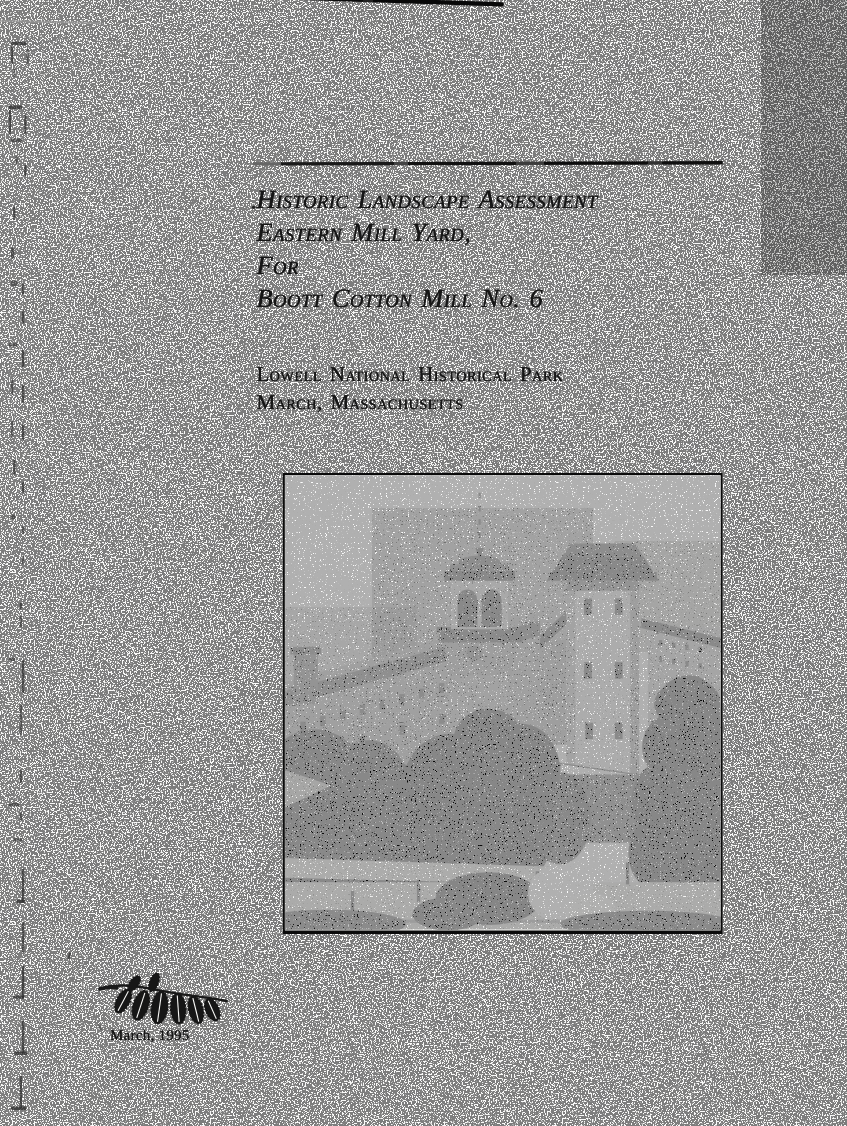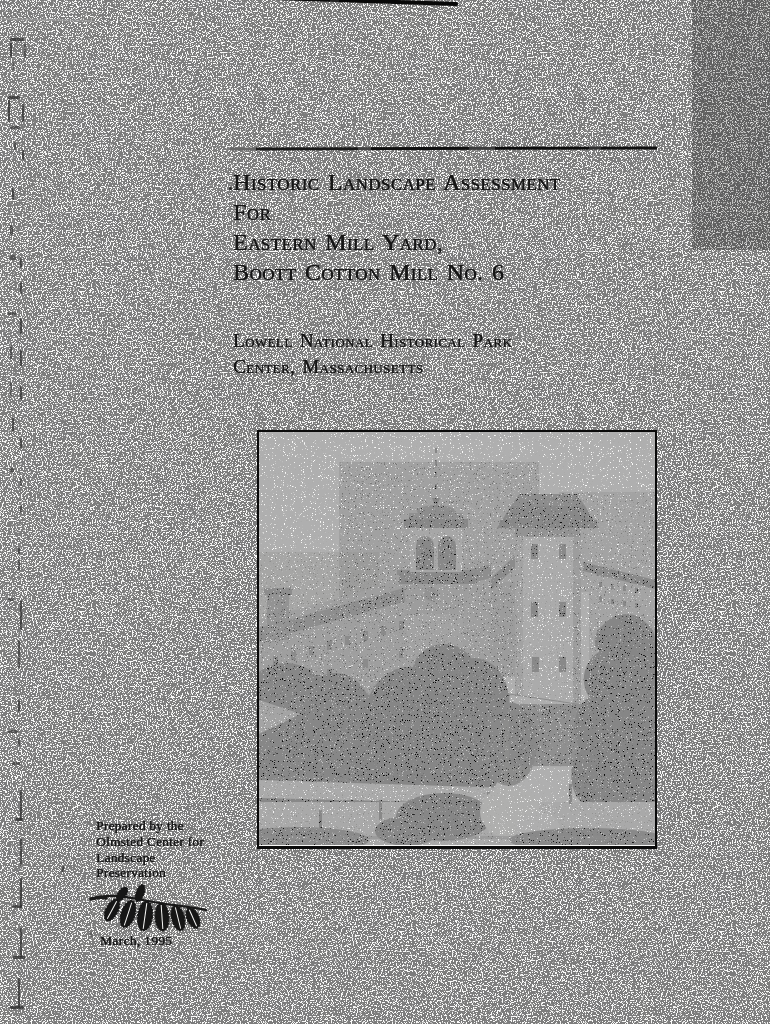--- a/index.html
+++ b/index.html
@@ -43,20 +43,21 @@
     position:absolute;left:230px;top:147px;width:427px;height:3px;
     background:linear-gradient(90deg,#666 0 6%,#1a1a1a 6% 30%,#444 30% 33%,#111 33% 56%,#3c3c3c 56% 62%,#0d0d0d 62% 84%,#333 84% 87%,#101010 87% 100%);
     transform:rotate(-0.15deg);
   }
   
   .title-block{
     position:absolute;left:233px;top:167px;
     font-size:24px;line-height:30px;font-variant:small-caps;
     letter-spacing:.4px;word-spacing:2px;
     text-shadow:.35px 0 0 currentColor;
+    font-style:italic;
   }
   .location-block{
     position:absolute;left:233px;top:328px;
     font-size:19px;line-height:26px;font-variant:small-caps;
     letter-spacing:.4px;word-spacing:2px;
     text-shadow:.3px 0 0 currentColor;
   }
   .credit-block{
     position:absolute;left:96px;top:818px;
     font-size:13.5px;line-height:15.8px;letter-spacing:.2px;
@@ -146,28 +147,28 @@
     <i style="top:928px;left:20px;height:30px"></i>
     <i style="top:956px;left:13px;width:12px;height:3px"></i>
     <i style="top:978px;left:18px;height:30px"></i>
     <i style="top:1006px;left:10px;width:14px;height:3px"></i>
   </div>
 
   <div class="title-rule"></div>
 
   <header class="title-block">
     <div>Historic Landscape Assessment</div>
+    <div>Eastern Mill Yard,</div>
     <div>For</div>
-    <div>Eastern Mill Yard,</div>
     <div>Boott Cotton Mill No. 6</div>
   </header>
 
   <div class="location-block">
     <div>Lowell National Historical Park</div>
-    <div>Center, Massachusetts</div>
+    <div>March, Massachusetts</div>
   </div>
 
   <figure class="photo-frame" role="img" aria-label="Halftone photograph of Boott Cotton Mill No. 6: brick mill with central bell cupola, square stair tower with overhanging hip roof, and mature trees in the mill yard">
     <svg viewBox="0 0 396 413" preserveAspectRatio="none">
       <defs>
         <filter id="gd" x="0%" y="0%" width="100%" height="100%">
           <feTurbulence type="fractalNoise" baseFrequency="0.9" numOctaves="2" seed="11" stitchTiles="stitch"></feTurbulence>
           <feColorMatrix type="matrix" values="0 0 0 0 0  0 0 0 0 0  0 0 0 0 0  4 4 4 -7 0"></feColorMatrix>
         </filter>
         <filter id="gw" x="0%" y="0%" width="100%" height="100%">
@@ -279,26 +280,20 @@
       <ellipse cx="279" cy="396" rx="22" ry="16" fill="#f1f1ef"></ellipse>
       <ellipse cx="40" cy="408" rx="70" ry="13" fill="#222"></ellipse>
       <ellipse cx="330" cy="408" rx="80" ry="12" fill="#1c1c1c"></ellipse>
       <rect x="0" y="404" width="396" height="3" fill="#333" opacity=".5"></rect>
 
       <rect x="0" y="0" width="396" height="413" filter="url(#gw)" opacity="0.75"></rect>
       <rect x="0" y="0" width="396" height="413" filter="url(#gd)" opacity="0.3"></rect>
     </svg>
   </figure>
 
-  <aside class="credit-block">
-    <div>Prepared by the</div>
-    <div>Olmsted Center for</div>
-    <div>Landscape</div>
-    <div>Preservation</div>
-  </aside>
 
   <svg class="leaf-logo" viewBox="0 0 122 50" aria-hidden="true">
     <path d="M3,15 C22,9 40,13 60,17 C80,21 100,22 118,26" stroke="#1a1a1a" stroke-width="2.2" fill="none" stroke-linecap="round"></path>
     <path d="M3,15 C10,13 14,13 18,14" stroke="#1a1a1a" stroke-width="3.4" fill="none" stroke-linecap="round"></path>
     <g fill="#161616" stroke="#161616" stroke-width="1" stroke-dasharray="2 1.2">
       <ellipse cx="24" cy="26" rx="6" ry="12" transform="rotate(28 24 26)"></ellipse>
       <ellipse cx="40" cy="30" rx="7" ry="14" transform="rotate(18 40 30)"></ellipse>
       <ellipse cx="57" cy="32" rx="7.5" ry="15" transform="rotate(8 57 32)"></ellipse>
       <ellipse cx="74" cy="33" rx="7" ry="14" transform="rotate(-4 74 33)"></ellipse>
       <ellipse cx="90" cy="34" rx="6.5" ry="13" transform="rotate(-14 90 34)"></ellipse>

